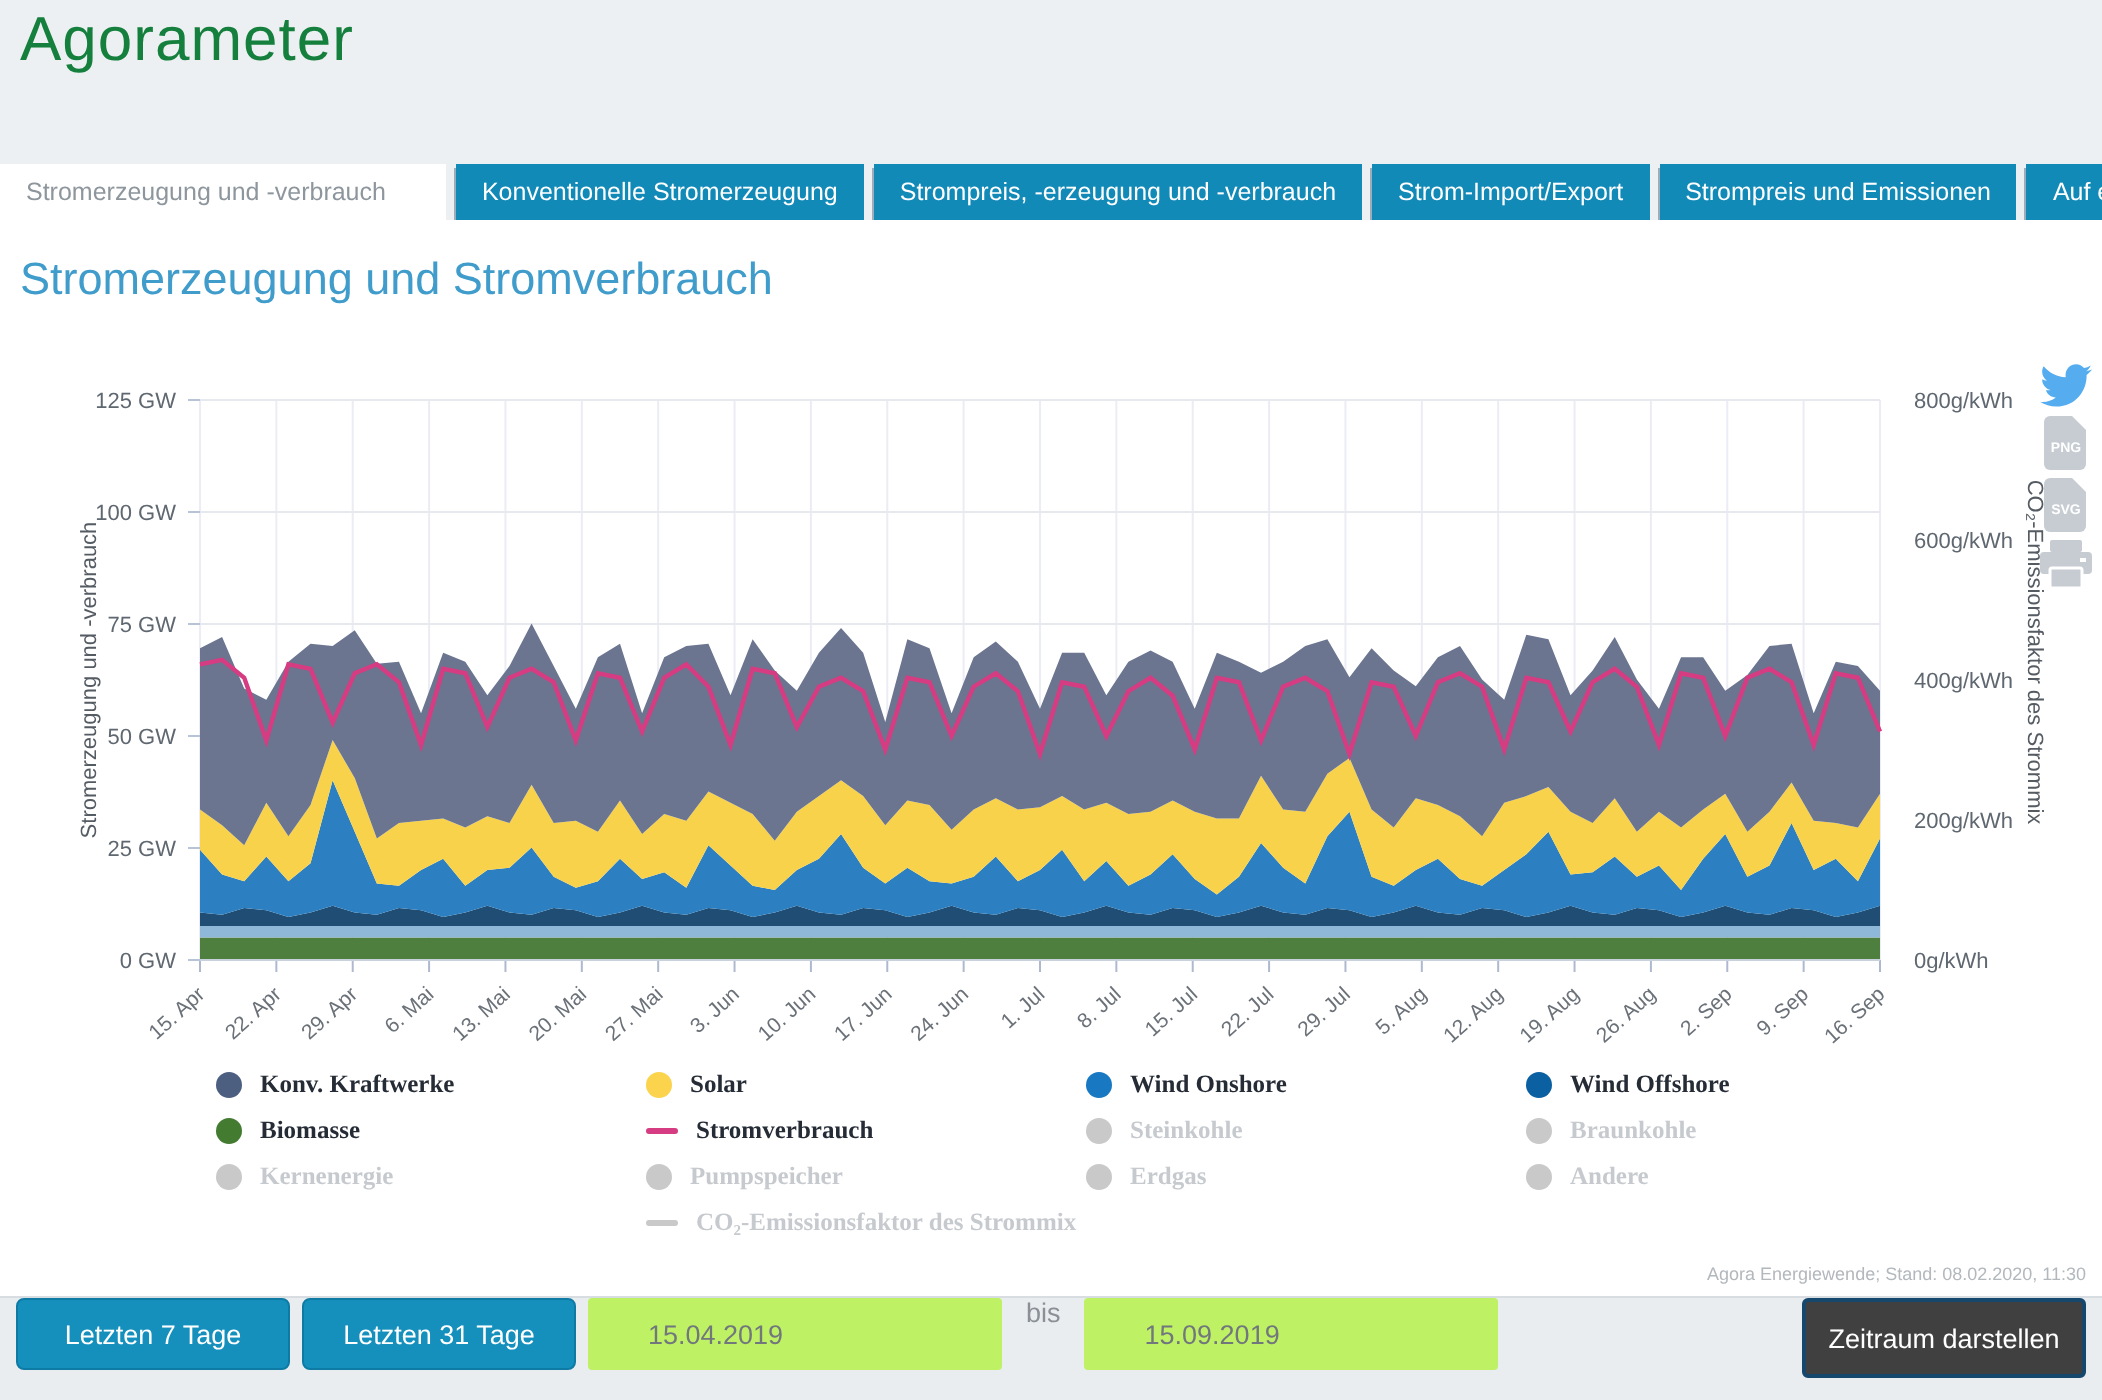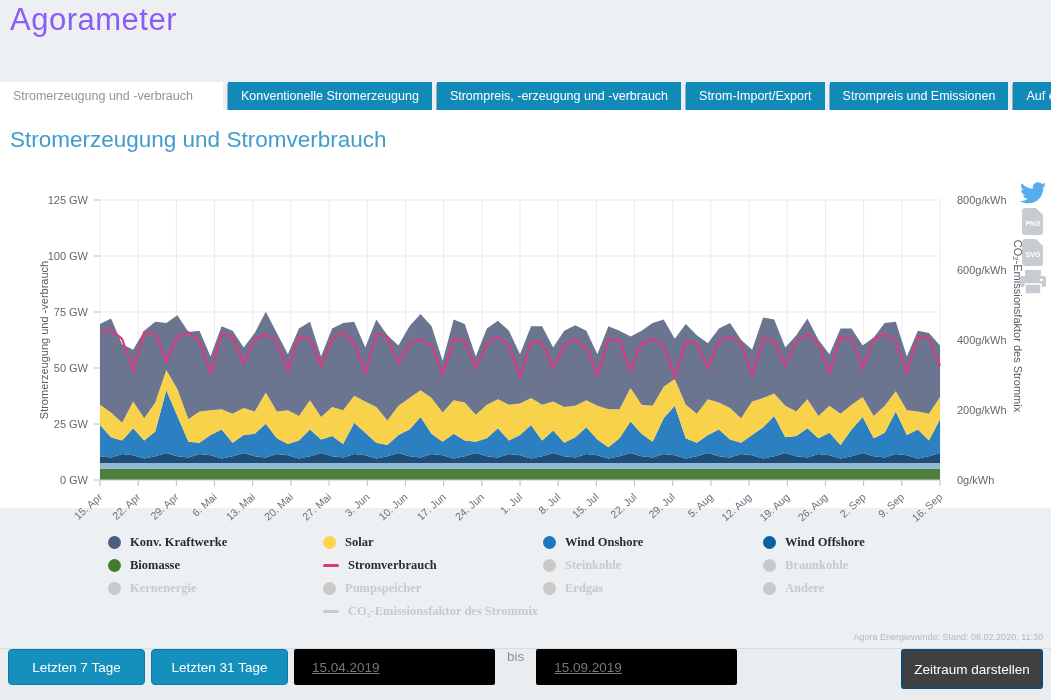--- a/index.html
+++ b/index.html
@@ -1,33 +1,33 @@
 <!DOCTYPE html>
 <html><head>
 <meta charset="utf-8">
 <style>
   * { box-sizing: border-box; margin: 0; padding: 0; }
   html,body { width:1051px; height:700px; overflow:hidden; }
   body { font-family:"Liberation Sans",sans-serif; background:#edf0f2; position:relative; }
 
   
   .header { position:absolute; top:0; left:0; right:0; height:82px; background:#edf0f2; }
-  .logo { position:absolute; top:2px; left:10px; font-size:31px; color:#8b5cf6; letter-spacing:.5px; }
+  .logo { position:absolute; top:2px; left:10px; font-size:31px; color:#15803d; letter-spacing:.5px; }
   .urlbar { position:absolute; top:13px; left:250px; font-size:13px; }
   .url-host { color:#3f474e; }
   .url-path { color:#9aa1a8; }
 
   
   .tabs { position:absolute; top:82px; left:0; display:flex; gap:5px; }
   .tab { padding:7px 13px 7px; font-size:12.5px; background:#128ab8; color:#fff; cursor:pointer;
          box-shadow:-1px 2px 0 rgba(10,50,80,.35); white-space:nowrap; }
   .tab.active { background:#fff; color:#8e969d; box-shadow:none; padding-right:30px; }
 
   
-  .content { position:absolute; top:110px; left:0; right:0; height:398px; background:#fff; }
+  .content { position:absolute; top:110px; left:0; right:0; height:538px; background:#fff; }
   .page-title { position:absolute; top:17px; left:10px; font-size:22.5px; color:#3f9ccb; }
   #chart-svg { position:absolute; top:66px; left:0; }
   #chart-svg text { font-family:"Liberation Sans",sans-serif; }
 
   
   .icons { position:absolute; top:72px; right:3px; width:30px; display:flex; flex-direction:column; gap:4px; align-items:center; }
   .icons svg { display:block; cursor:pointer; }
 
   
   .legend { position:absolute; top:424px; left:108px; right:10px;
@@ -39,22 +39,22 @@
   .litem.off .llabel { color:#c6cace; }
   .legend-col2 { grid-column:2; }
 
   .source-note { position:absolute; top:522px; right:8px; font-size:9px; color:#b3b8bd; }
 
   
   .bottombar { position:absolute; top:648px; left:0; right:0; height:52px; background:#e9edf0;
                border-top:1px solid #d8dde1; display:flex; align-items:flex-start; gap:6px; padding:0 8px; }
   .qbtn { flex:0 0 137px; height:36px; background:#1590bd; border:1px solid #0e7ba5; border-radius:4px;
           color:#fff; font-size:13.5px; font-family:inherit; cursor:pointer; }
-  .dinput { flex:0 0 201px; height:36px; background:#000000; border:none; border-radius:2px;
-            font-size:13.5px; color:#71777d; padding-left:18px; font-family:inherit;text-decoration:underline; }
+  .dinput { flex:0 0 201px; height:36px; background:#bef264; border:none; border-radius:2px;
+            font-size:13.5px; color:#71777d; padding-left:30px; font-family:inherit; }
   .bis { font-size:13.5px; color:#8a9096; padding:0 6px; }
   .submit { margin-left:auto; flex:0 0 142px; height:40px; background:#404040; border:2px solid #16476c;
             border-radius:3px; color:#fff; font-size:13.5px; font-family:Liberation Sans, sans-serif; cursor:pointer; }
 </style>
 </head>
 <body>
 
 <div class="header">
   <div class="logo">Agorameter</div>
 </div>

